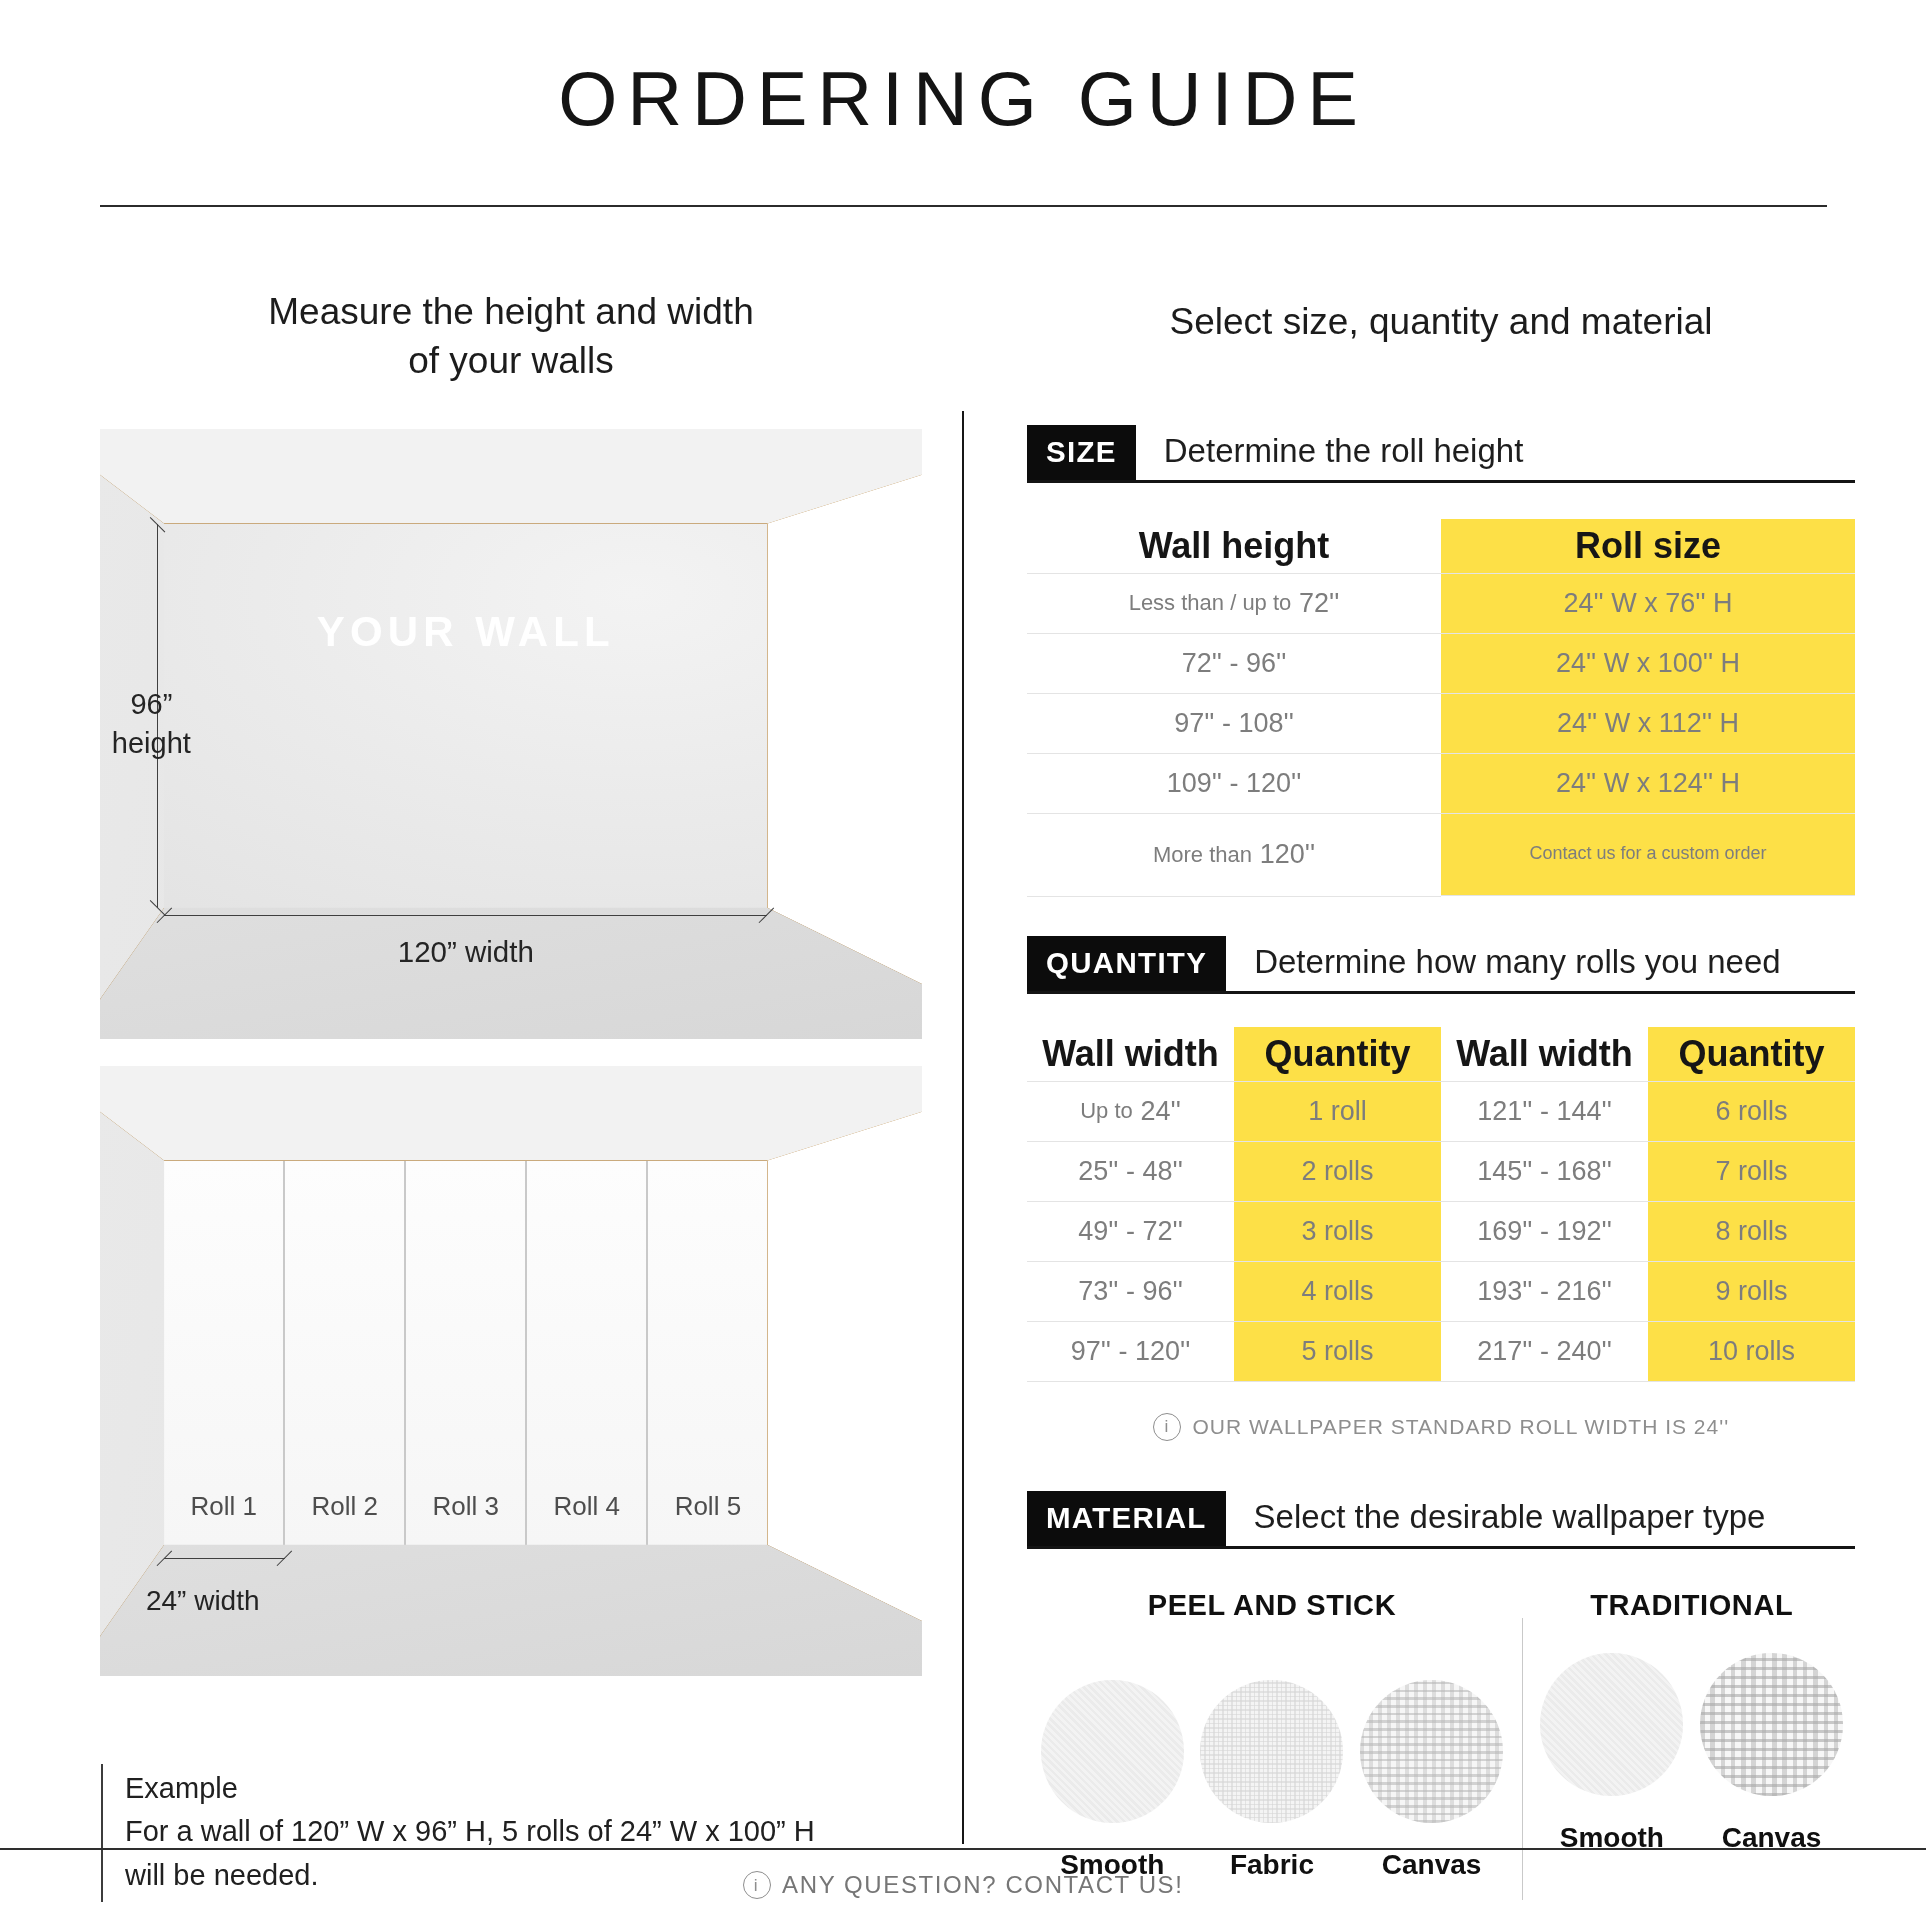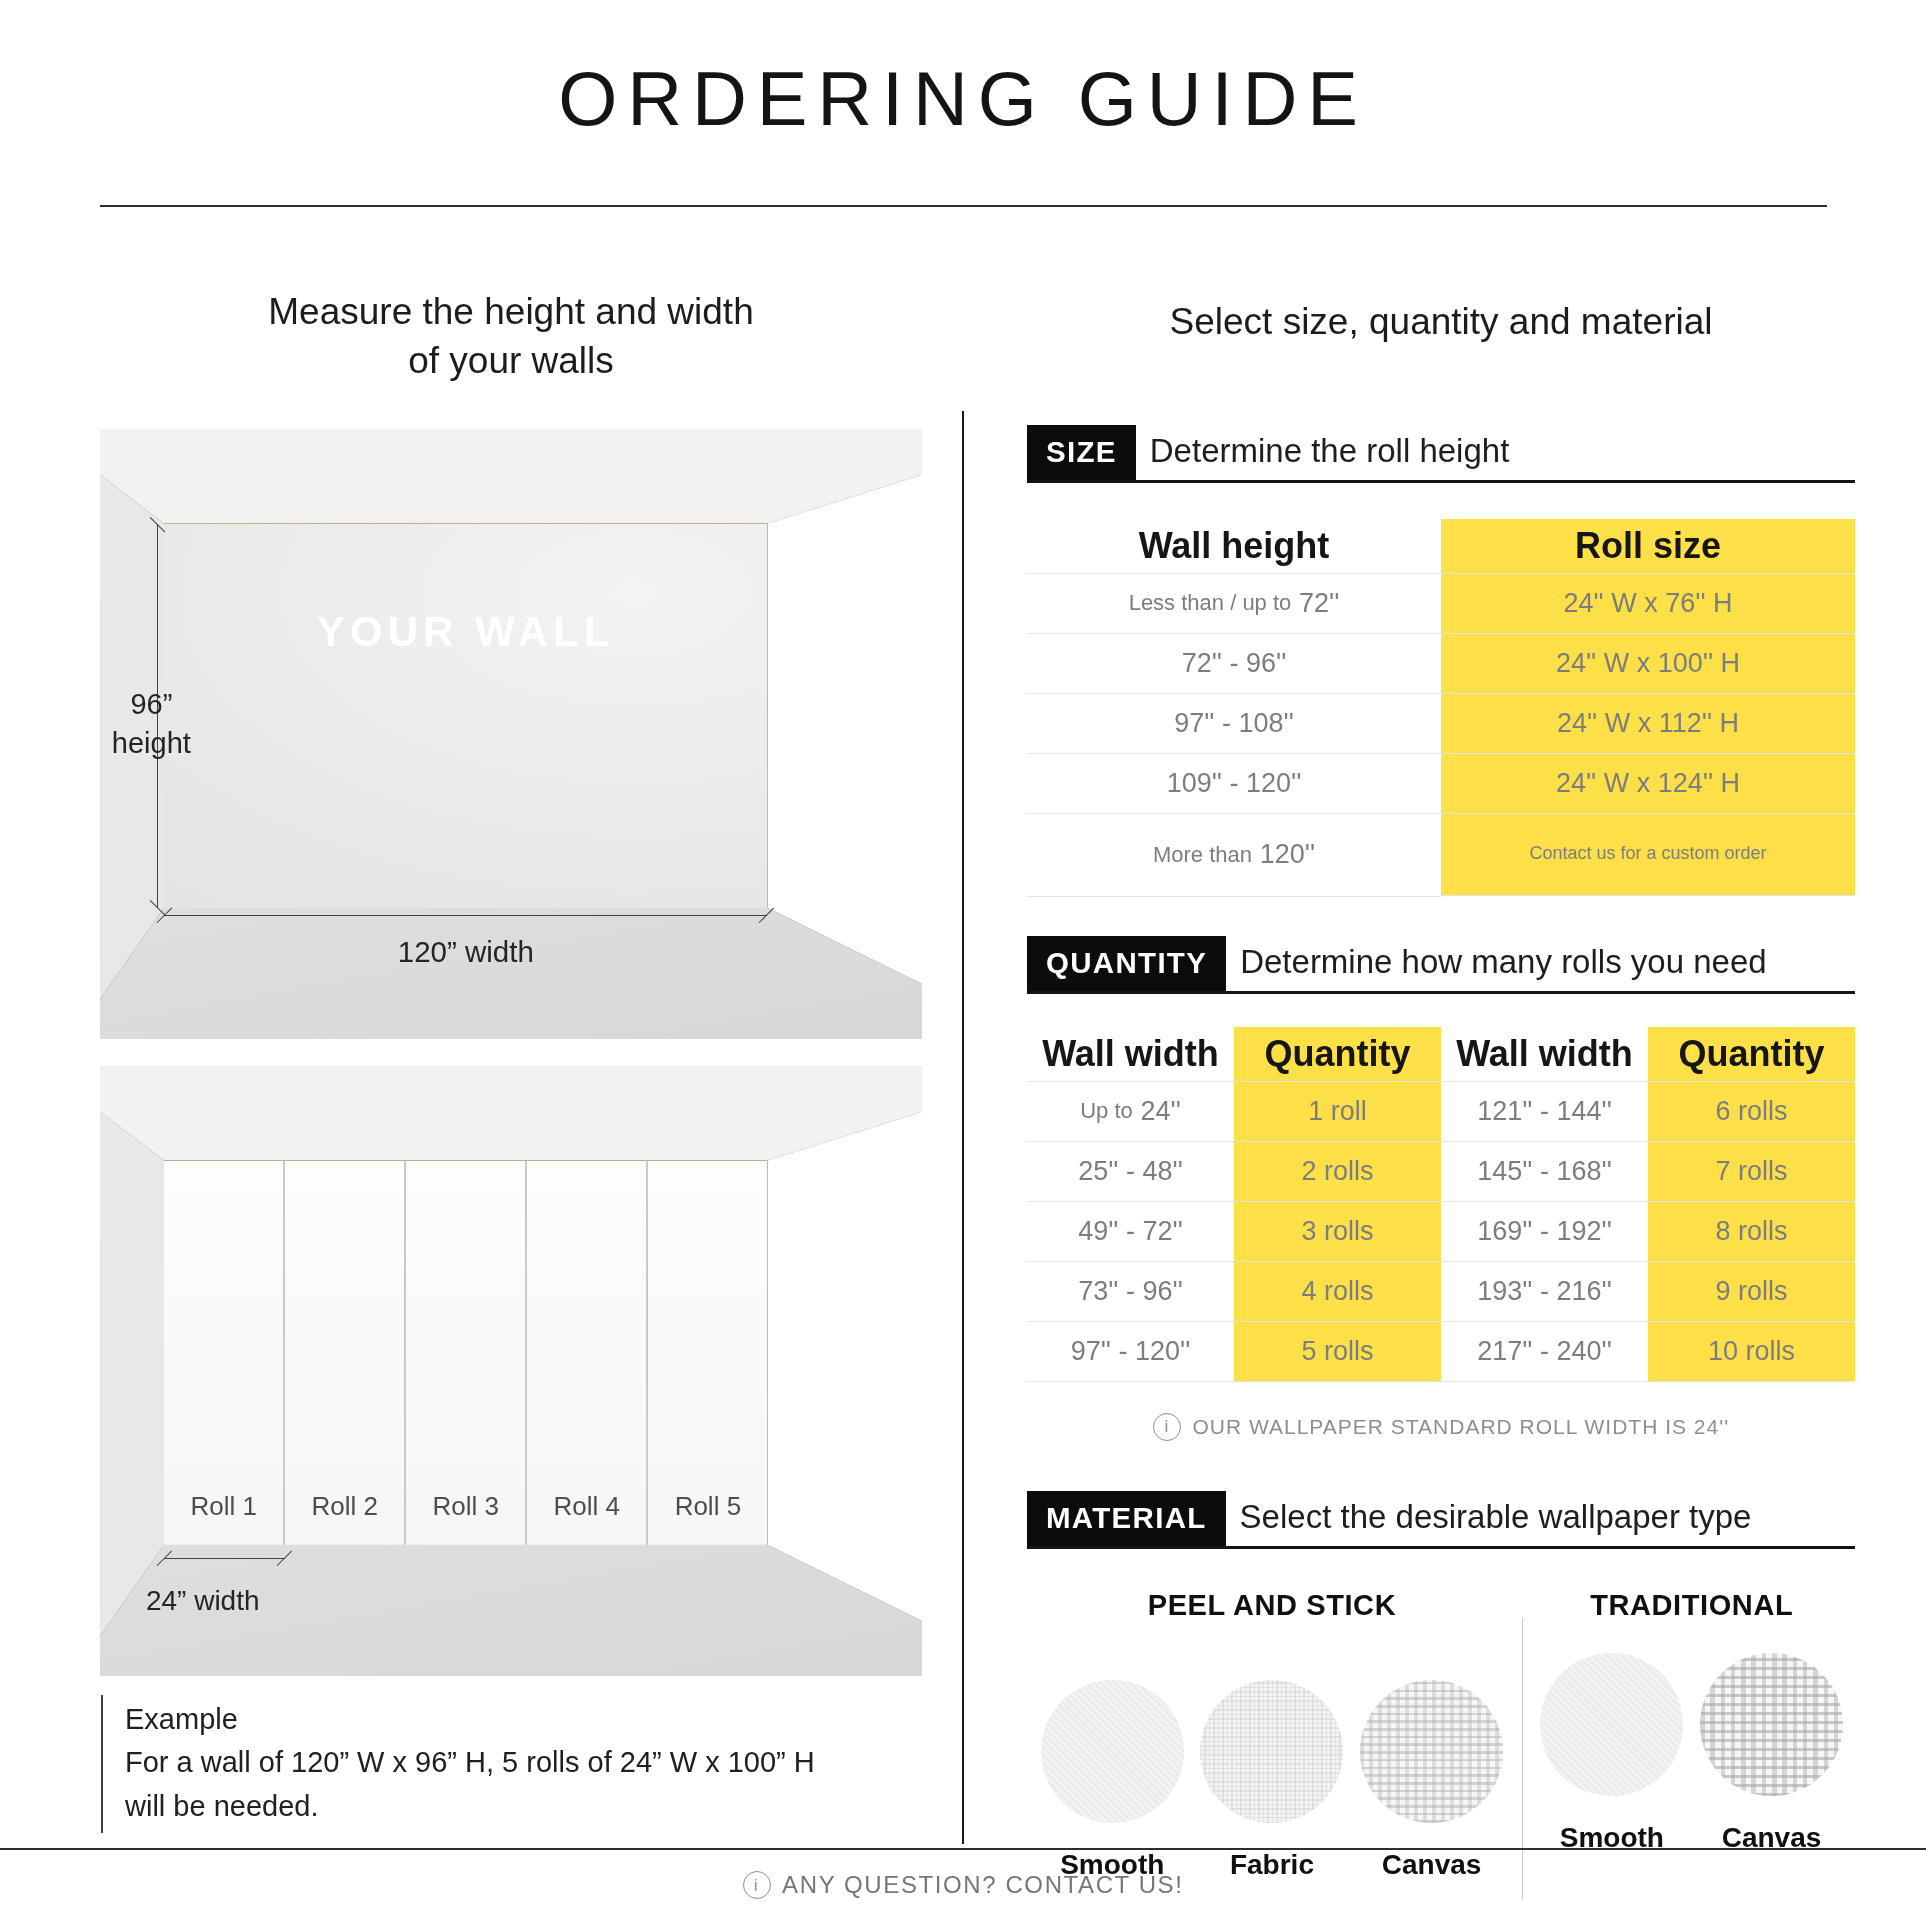--- a/index.html
+++ b/index.html
@@ -47,27 +47,27 @@
   .dim-v .tk{width:20.5px;height:1.3px;left:-9.6px;transform:rotate(45deg);}
   .dim-v .tk.top{top:0;} .dim-v .tk.bot{bottom:0;}
   .dim-h .tk,.dim-h24 .tk{width:1.3px;height:20.5px;top:-9.6px;transform:rotate(45deg);}
   .dim-h .tk.left,.dim-h24 .tk.left{left:0;} .dim-h .tk.right,.dim-h24 .tk.right{right:0;}
 
   .height-label{position:absolute;left:0;top:42%;width:12.5%;text-align:center;
                 font-size:29px;line-height:1.35;color:#242424;}
   .width-label{position:absolute;left:7.8%;top:83%;width:73.4%;text-align:center;font-size:29.5px;color:#242424;}
   .width-label-24{position:absolute;left:2%;top:85%;width:21%;text-align:center;font-size:28px;color:#242424;}
 
-  .example{position:absolute;left:101px;top:1695px;width:770px;border-left:2.6px solid #3c3c3c;
+  .example{position:absolute;left:101px;top:1764px;width:770px;border-left:2.6px solid #3c3c3c;
            padding:2.6px 0 5.1px 22px;font-size:29px;line-height:1.5;color:#202020;}
 
   
   .panel{position:absolute;left:1027px;width:828px;}
   .size{top:425px;} .quantity{top:936px;} .material{top:1491px;}
-  .section-head{display:flex;align-items:stretch;gap:14px;border-bottom:3.9px solid #141414;}
+  .section-head{display:flex;align-items:stretch;gap:28px;border-bottom:3.9px solid #141414;}
   .badge{background:#0c0c0c;color:#ffffff;font-weight:bold;font-size:29.5px;letter-spacing:1.3px;
          padding:10.3px 19px;display:flex;align-items:center;}
   .section-sub{font-size:33px;color:#1e1e1e;display:flex;align-items:center;padding-bottom:2.6px;}
 
   .grid2{display:grid;grid-template-columns:1fr 1fr;margin-top:36px;}
   .grid4{display:grid;grid-template-columns:1fr 1fr 1fr 1fr;margin-top:33px;}
   .cell{display:flex;align-items:center;justify-content:center;height:59px;
         border-bottom:0.6px solid #e4e4e4;font-size:27px;color:#7d7d7d;text-align:center;}
   .cell.head{height:54px;font-size:36px;color:#161616;font-weight:bold;}
   .shade{background:#fde047;}

